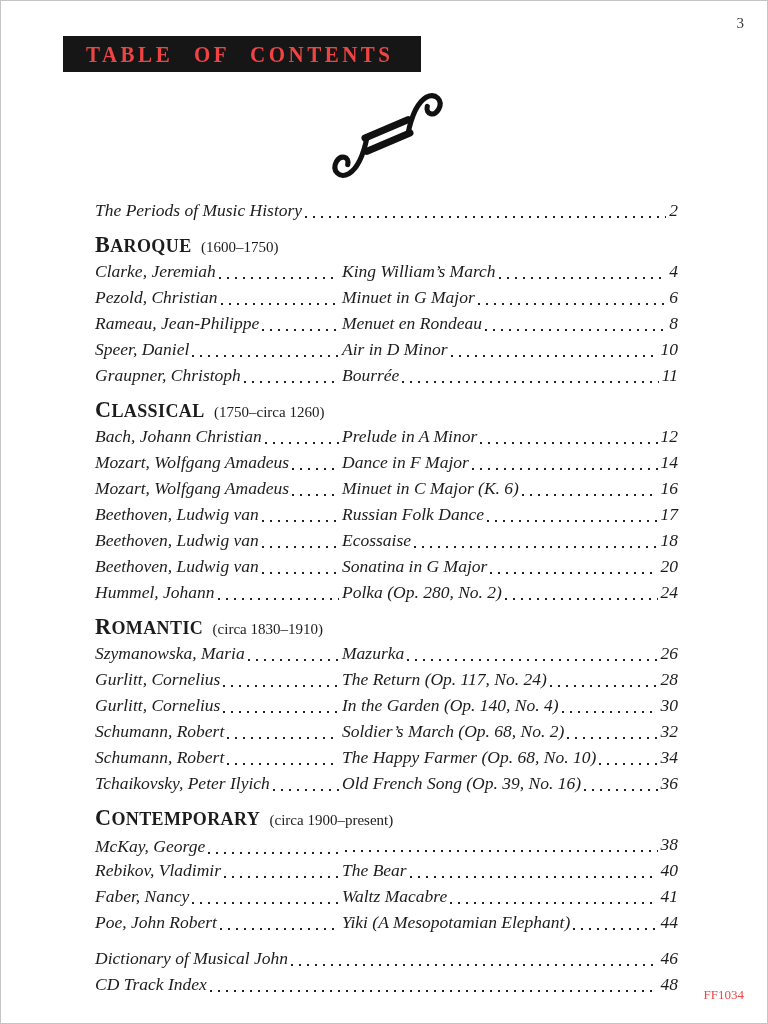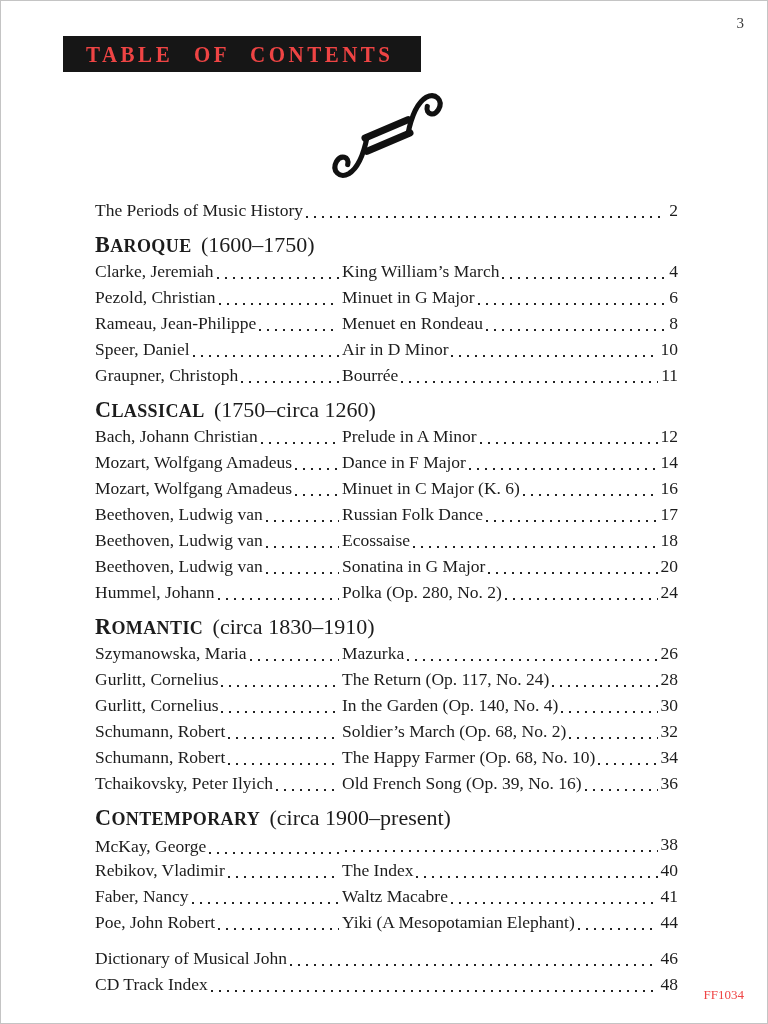--- a/index.html
+++ b/index.html
@@ -41,20 +41,21 @@
     width:118px;height:102px;
   }
   .toc{
     position:absolute;left:94px;top:196px;width:583px;
     font-size:17.5px;
   }
   .row{
     display:flex;align-items:baseline;
     height:26px;line-height:26px;
     white-space:nowrap;
+    font-style:italic;
   }
   .cell-left{
     width:247px;flex:0 0 247px;
     display:flex;height:26px;line-height:26px;
   }
   .cell-right{
     flex:1 1 auto;
     display:flex;height:26px;line-height:26px;
   }
   .leader{
@@ -66,21 +67,21 @@
   }
   .sec-head{
     margin-top:8px;height:27px;line-height:27px;
     white-space:nowrap;
   }
   .sec-name{
     display:inline-block;
     font-weight:bold;font-size:18px;letter-spacing:0.4px;
   }
   .sec-name::first-letter{font-size:123%;}
-  .sec-dates{font-size:22px;margin-left:5px;}
+  .sec-dates{font-size:15px;margin-left:5px;}
   .back-rows{margin-top:10px;}
   .footer-code{
     position:absolute;right:23px;top:986px;
     font-size:13px;color:#ef4444;
   }
 </style>
 </head>
 <body>
 
 <div class="page">
@@ -366,21 +367,21 @@
       <span>38</span>
     </span>
   </div>
 
   <div class="row">
     <span class="cell-left">
       <span>Rebikov, Vladimir</span>
       <span class="leader"></span>
     </span>
     <span class="cell-right">
-      <span>The Index</span>
+      <span>The Bear</span>
       <span class="leader"></span>
       <span>40</span>
     </span>
   </div>
 
   <div class="row">
     <span class="cell-left">
       <span>Faber, Nancy</span>
       <span class="leader"></span>
     </span>

